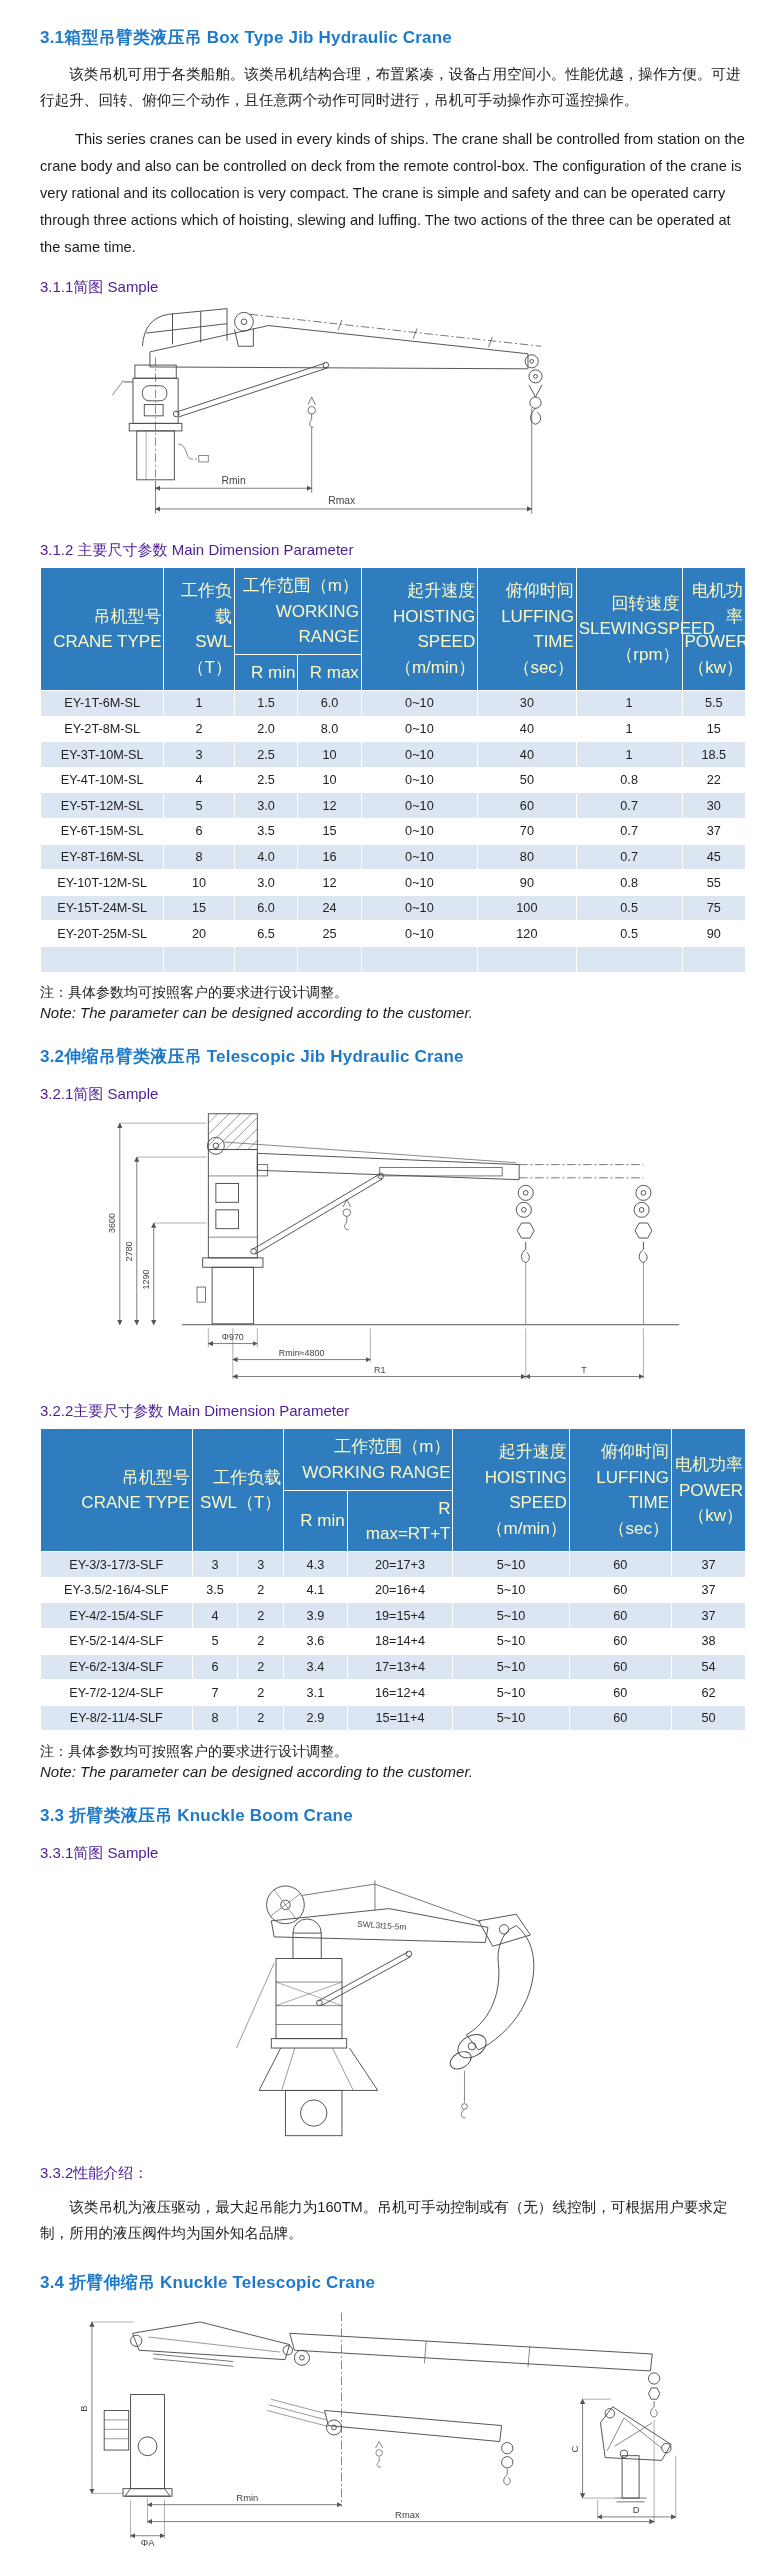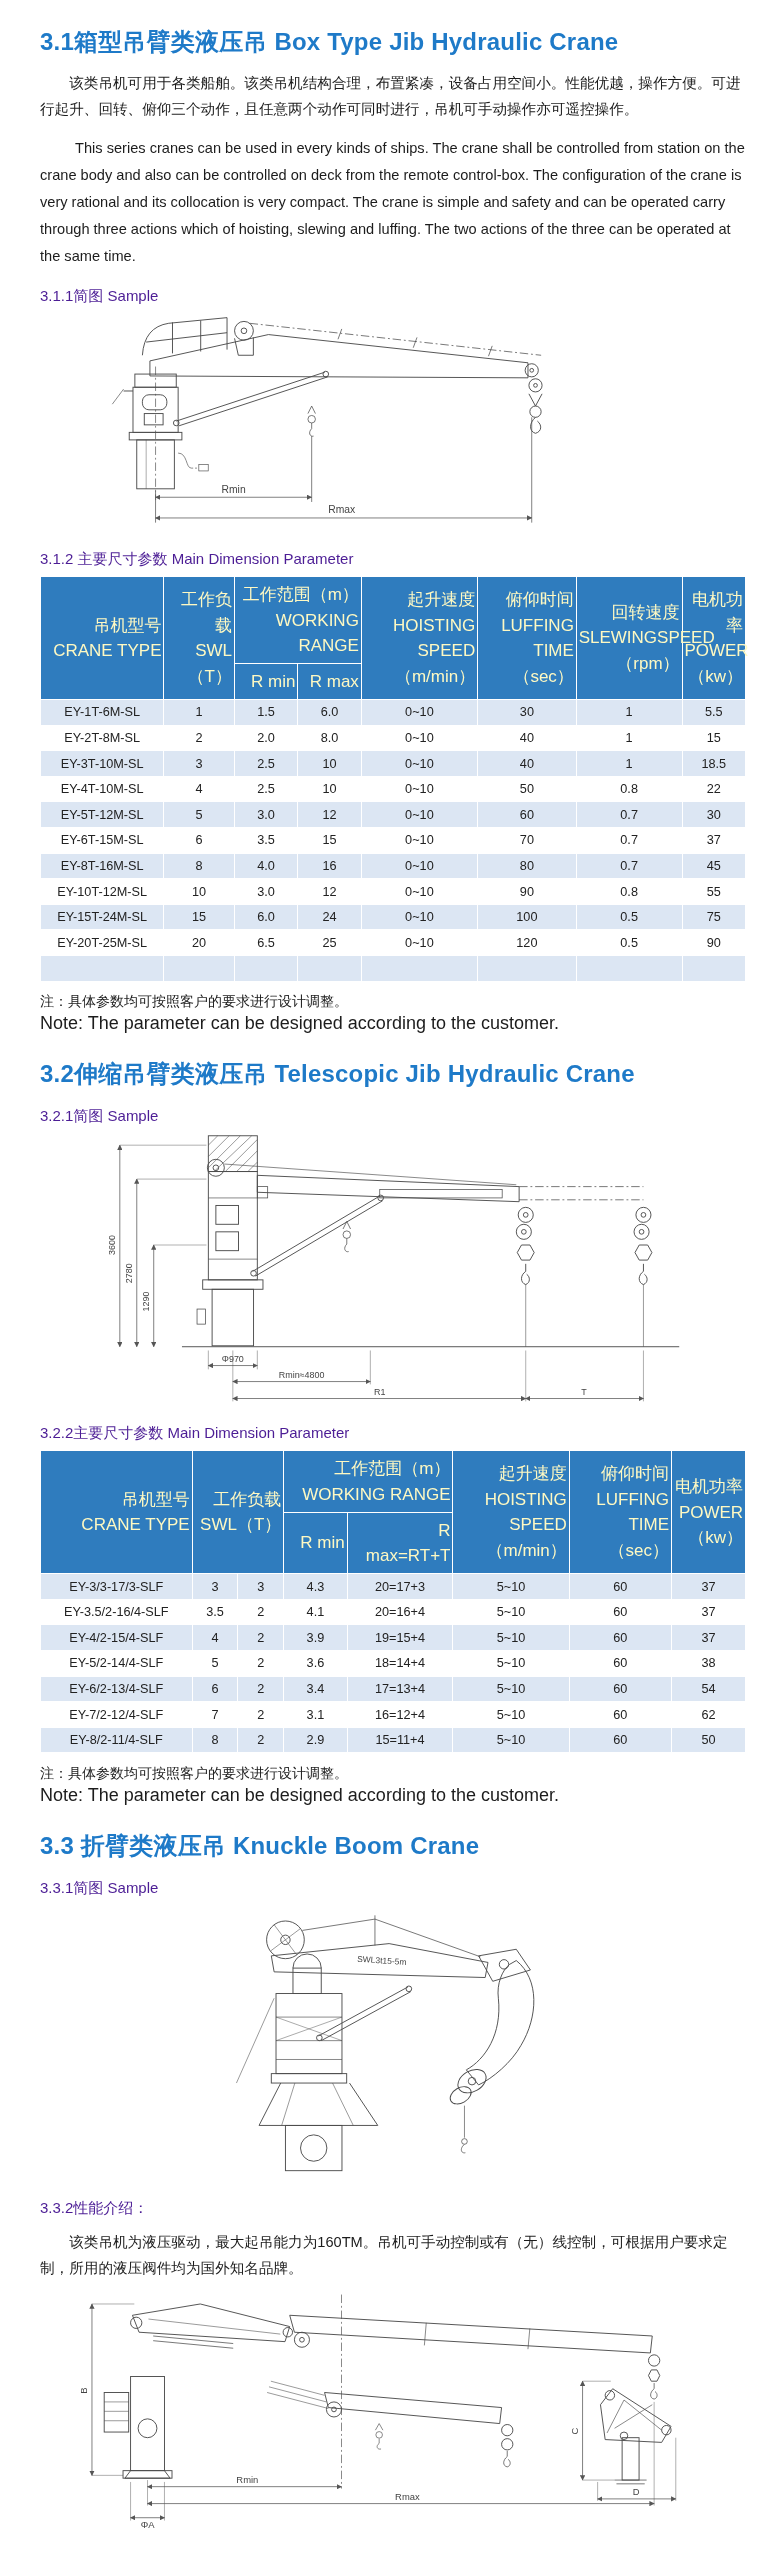--- a/index.html
+++ b/index.html
@@ -1,40 +1,40 @@
 <!DOCTYPE html>
 <html style="--heading-blue: #1e7ac8; --table-header-bg: #2f7cbe; --row-alt-bg: #dce6f3;font-size:15px"><head>
 <meta charset="utf-8">
 <style>
   html,body { margin:0; padding:0; background:#ffffff; }
   body { font-family:"Liberation Sans","DejaVu Sans",sans-serif; color:#1c1c1c; }
   .page { width:782px; box-sizing:border-box; padding:22.6px 36px 26px 40px; background:#fff; }
 
-  .sec-title { color:var(--heading-blue,#1e7ac8); font-size:24px; font-weight:bold;
+  .sec-title { color:var(--heading-blue,#1e7ac8); font-size:17px; font-weight:bold;
                margin:24.5px 0 11.3px 0; letter-spacing:0.2px; }
   .sec-title.first { margin-top:3.8px; }
 
   p.body-cn { font-size:14.6px; line-height:1.8; text-indent:2em; margin:11.3px 0 5.7px 0; }
   p.body-en { font-size:14.6px; line-height:1.85; text-indent:2.4em; margin:13px 0 9.4px 0; }
 
   h3.sub { font-size:15px; font-weight:normal; color:#4c1d95; margin:17px 0 5.7px 0; }
 
   .diagram { margin:1.9px 0 5.7px 0; }
   .diagram svg { display:block; }
 
   table.ptable { border-collapse:collapse; width:100%; table-layout:fixed; margin:7.5px 0 9.4px 0; }
   table.ptable th { background:var(--table-header-bg,#2f7cbe); color:#fef9c3; font-weight:normal;
        font-size:17px; line-height:1.5; padding:4.7px 1.9px; white-space:pre-line;
        border:1.9px solid #fff; text-align:right; vertical-align:middle; }
   table.ptable td { font-size:12.7px; color:#222; text-align:center; padding:3.8px 1.9px;
        height:17px; border:1.9px solid #fff; background:#fff; }
   table.ptable tr.alt td { background:var(--row-alt-bg,#dce6f3); }
 
   .note-cn { font-size:14px; margin:11.3px 0 1.9px 0; }
-  .note-en { font-size:18px; margin:1.9px 0 3.8px 0; }
+  .note-en { font-size:15px; margin:1.9px 0 3.8px 0;font-style:italic; }
 </style>
 </head>
 <body>
 
 <div class="page">
 
   <section>
     <h2 class="sec-title first">3.1箱型吊臂类液压吊  Box Type Jib Hydraulic Crane</h2>
     <p class="body-cn">该类吊机可用于各类船舶。该类吊机结构合理，布置紧凑，设备占用空间小。性能优越，操作方便。可进行起升、回转、俯仰三个动作，且任意两个动作可同时进行，吊机可手动操作亦可遥控操作。</p>
     <p class="body-en">This series cranes can be used in every kinds of ships. The crane shall be controlled from station on the crane body and also can be controlled on deck from the remote control-box. The configuration of the crane is very rational and its collocation is very compact. The crane is simple and safety and can be operated carry through three actions which of hoisting, slewing and luffing. The two actions of the three can be operated at the same time.</p>
@@ -539,20 +539,21 @@
           <text x="302" y="63" transform="rotate(4 302 63)">SWL3t15-5m</text>
         </g>
       </svg>
     </div>
 
     <h3 class="sub">3.3.2性能介绍：</h3>
     <p class="body-cn">该类吊机为液压驱动，最大起吊能力为160TM。吊机可手动控制或有（无）线控制，可根据用户要求定制，所用的液压阀件均为国外知名品牌。</p>
   </section>
 
   <section>
+    <h2 class="sec-title">3.4 折臂伸缩吊 Knuckle Telescopic Crane</h2>
     <div class="diagram">
       <svg width="678" height="243" viewBox="0 0 720 258" style="margin-left:19px">
         <defs>
           <marker id="ar4" viewBox="0 0 10 10" refX="9" refY="5" markerWidth="7" markerHeight="7" orient="auto-start-reverse">
             <path d="M0,0 L10,5 L0,10 z" fill="#555"></path>
           </marker>
         </defs>
         <g stroke="#4c4c4c" fill="none" stroke-width="1">
 
           <rect x="48" y="112" width="26" height="42"></rect>

